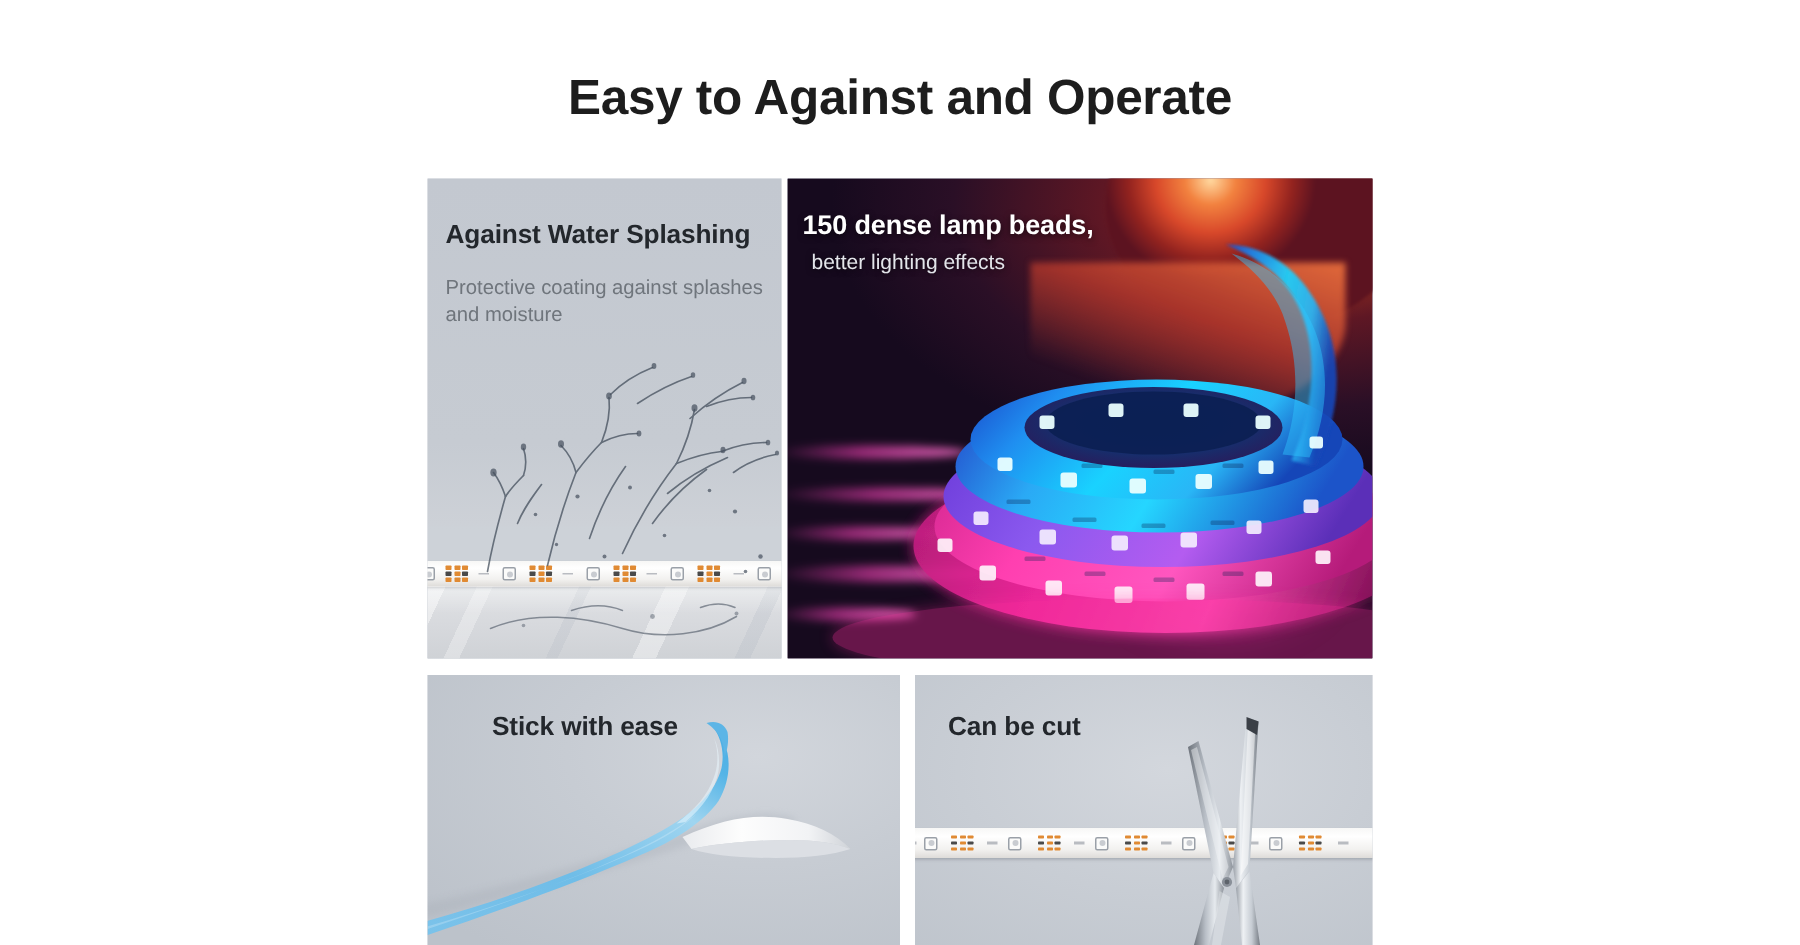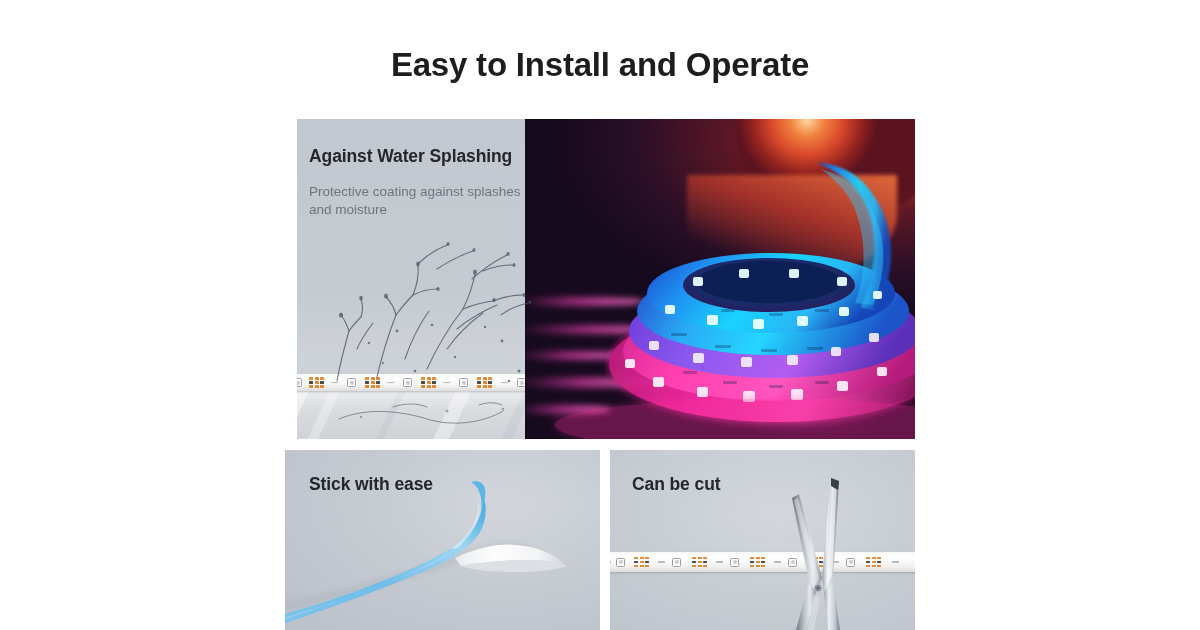--- a/index.html
+++ b/index.html
@@ -47,21 +47,21 @@
     height: 511px;
   }
 
   .panel {
     position: absolute;
     overflow: hidden;
     background: #c7ccd3;
   }
 
   
-  .panel-water   { left: 12px;   top: 0px;   width: 236px; height: 320px; }
+  .panel-water   { left: 0px;   top: 0px;   width: 236px; height: 320px; }
   .panel-beads   { left: 240px; top: 0px;   width: 390px; height: 320px; }
   .panel-stick   { left: 0px;   top: 331px; width: 315px; height: 180px; }
   .panel-cut     { left: 325px; top: 331px; width: 305px; height: 180px; }
 
   
   .panel-caption {
     position: absolute;
     z-index: 40;
     pointer-events: none;
   }
@@ -82,21 +82,21 @@
     letter-spacing: 0px;
   }
 
   .panel-water .panel-caption { left: 12px; top: 26px; }
   .panel-water .caption-title { font-size: 17.5px; }
 
   .panel-beads .panel-caption { left: 10px; top: 20px; }
   .panel-beads .caption-title { color: #ffffff; font-size: 18px; text-shadow: 0 1px 4px rgba(0,0,0,.6); }
   .panel-beads .caption-sub   { color: #e3e5ea; font-size: 14px; margin-top: 4px; margin-left: 6px; text-shadow: 0 1px 4px rgba(0,0,0,.6); }
 
-  .panel-stick .panel-caption { left: 24px; top: 23px; }
+  .panel-stick .panel-caption { left: 43px; top: 23px; }
   .panel-cut   .panel-caption { left: 22px; top: 23px; }
 
   
   .water-bg {
     position: absolute; inset: 0;
     background:
       linear-gradient(180deg, #c3c8d0 0%, #c6cbd2 55%, #cdd1d7 72%, #cdd2d8 73%, #cdd2d8 100%);
   }
   .water-marble {
     position: absolute; left: 0; right: 0; bottom: 0; height: 56px;
@@ -212,21 +212,21 @@
   }
   .panel-cut .strip-unlit {
     left: -8px; right: -8px; top: 102px; height: 20px;
   }
 </style>
 </head>
 <body>
 
 <div class="page">
 
-  <h1 class="page-title">Easy to Install and Operate</h1>
+  <h1 class="page-title">Easy to Against and Operate</h1>
 
   <div class="feature-grid">
 
     <div class="panel panel-water">
       <div class="water-bg"></div>
       <div class="water-marble"></div>
       <div class="water-reflect"></div>
 
       <div class="strip-unlit">
         <div class="strip-seg" style="left:2px;">
@@ -532,20 +532,24 @@
             <rect x="290" y="262" width="14" height="3" rx="1"></rect>
             <rect x="196" y="190" width="14" height="3" rx="1"></rect>
             <rect x="244" y="194" width="14" height="3" rx="1"></rect>
             <rect x="290" y="190" width="14" height="3" rx="1"></rect>
           </g>
 
           <ellipse cx="240" cy="306" rx="210" ry="26" fill="#ff2f9f" opacity=".35" filter="url(#softGlow)"></ellipse>
         </svg>
       </div>
 
+      <div class="panel-caption">
+        <div class="caption-title">150 dense lamp beads,</div>
+        <div class="caption-sub">better lighting effects</div>
+      </div>
     </div>
 
     <div class="panel panel-stick">
       <div class="stick-bg"></div>
 
       <svg viewBox="0 0 315 180" preserveAspectRatio="none" style="position:absolute;inset:0;">
         <defs>
           <linearGradient id="tapeBlue" x1="0" y1="1" x2="1" y2="0">
             <stop offset="0%" stop-color="#7cc3ea"></stop>
             <stop offset="40%" stop-color="#6fbde8"></stop>

